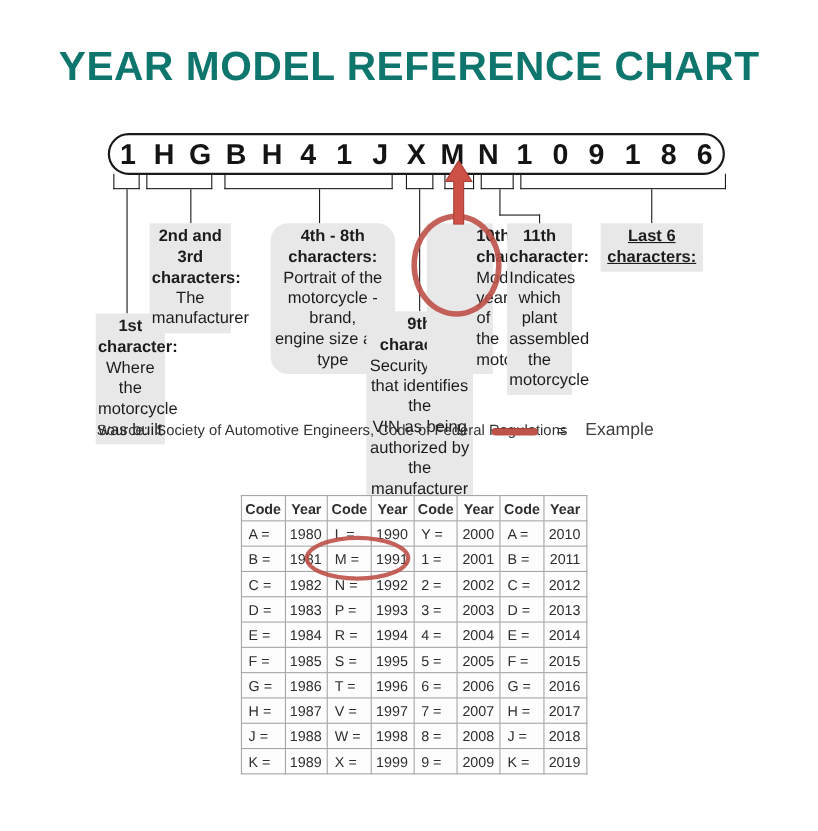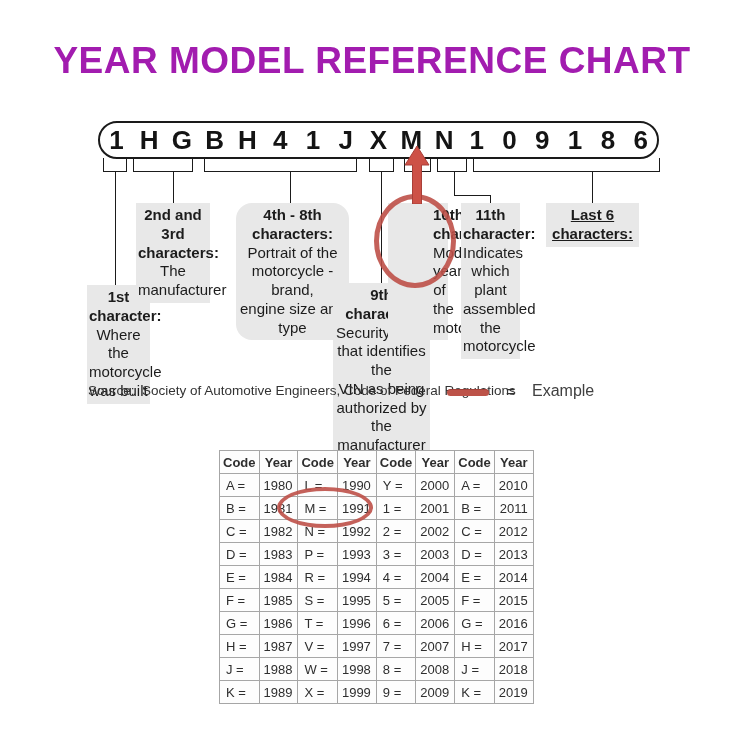--- a/index.html
+++ b/index.html
@@ -3,21 +3,21 @@
 <meta charset="utf-8">
 <style>
   html,body{margin:0;padding:0;background:#ffffff;}
   #canvas{
     position:relative;width:744px;height:755px;background:#ffffff;overflow:hidden;
     font-family:"Liberation Sans", sans-serif;color:#1a1a1a;
   }
   
   .page-title{
     position:absolute;top:40px;left:0;width:744px;text-align:center;
-    font-size:37px;font-weight:bold;letter-spacing:0.5px;color:#a21caf;margin:0;
+    font-size:37px;font-weight:bold;letter-spacing:0.5px;color:#0f766e;margin:0;
   }
   
   .vin-box{
     position:absolute;left:98px;top:121px;width:561px;height:38px;
     border:2px solid #1a1a1a;border-radius:19px;box-sizing:border-box;
     display:flex;align-items:center;
   }
   .vin-char{flex:1;text-align:center;font-size:26px;font-weight:bold;color:#141414;line-height:34px;}
   
   .bracket{
@@ -107,21 +107,21 @@
     <div class="co-body">Where the
 motorcycle
 was built</div>
   </div>
   <div class="callout" style="left:136px;top:203px;width:74px;">
     <div class="co-head">2nd and 3rd
 characters:</div>
     <div class="co-body">The
 manufacturer</div>
   </div>
-  <div class="callout" style="left:236px;top:203px;width:113px;border-radius:16px;">
+  <div class="callout" style="left:246px;top:203px;width:113px;border-radius:16px;">
     <div class="co-head">4th - 8th
 characters:</div>
     <div class="co-body">Portrait of the
 motorcycle - brand,
 engine size and type</div>
   </div>
   <div class="callout" style="left:333px;top:283px;width:97px;">
     <div class="co-head">9th character:</div>
     <div class="co-body">Security code
 that identifies the

